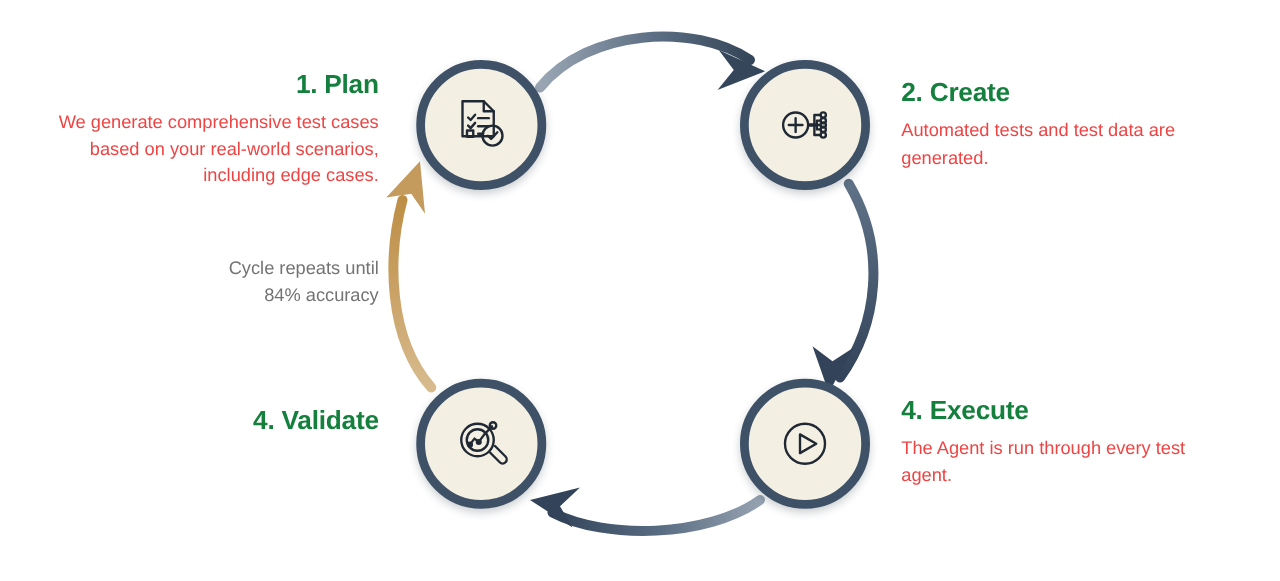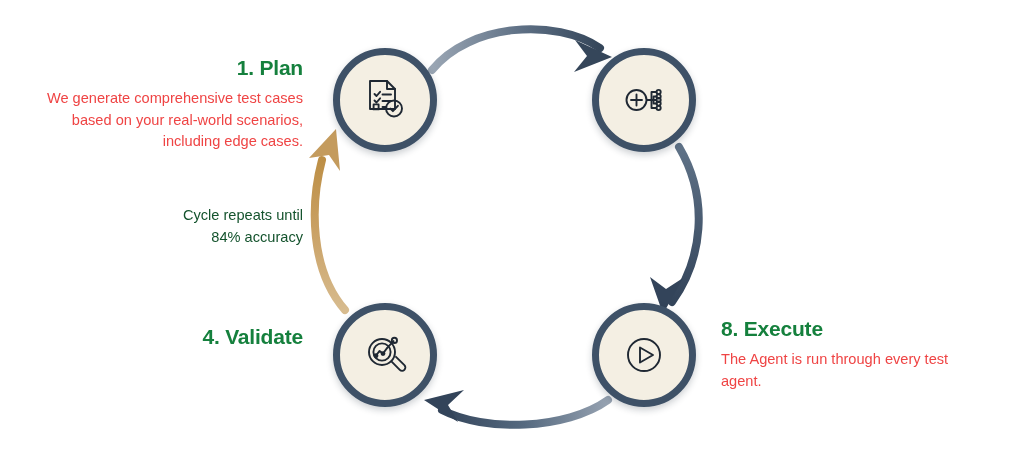--- a/index.html
+++ b/index.html
@@ -76,21 +76,21 @@
   #text-validate { top: 325px; }
 
   .cycle-note {
     position: absolute;
     left: 60px;
     top: 205px;
     width: 243px;
     text-align: right;
     font-size: 14.6px;
     line-height: 1.5;
-    color: #14532d;
+    color: #737373;
   }
   .cycle-note span { display: block; }
 </style>
 </head>
 <body>
 
 <div class="stage">
 
   <svg class="arrows" viewBox="0 0 1024 465">
     <defs>
@@ -194,23 +194,27 @@
         <path d="M31.4 31.4 l8.4 8.4 a3.2 3.2 0 0 0 4.6 -4.6 l-8.4 -8.4"></path>
       </svg>
     </span>
   </div>
 
   <div class="step-text left" id="text-plan">
     <h3 class="step-title">1. Plan</h3>
     <p class="step-desc">We generate comprehensive test cases based on your real-world scenarios, including edge cases.</p>
   </div>
 
+  <div class="step-text right" id="text-create">
+    <h3 class="step-title">2. Create</h3>
+    <p class="step-desc">Automated tests and test data are generated.</p>
+  </div>
 
   <div class="step-text right" id="text-execute">
-    <h3 class="step-title">8. Execute</h3>
+    <h3 class="step-title">4. Execute</h3>
     <p class="step-desc">The Agent is run through every test agent.</p>
   </div>
 
   <div class="step-text left" id="text-validate">
     <h3 class="step-title">4. Validate</h3>
   </div>
 
   <div class="cycle-note">
     <span>Cycle repeats until</span>
     <span>84% accuracy</span>

